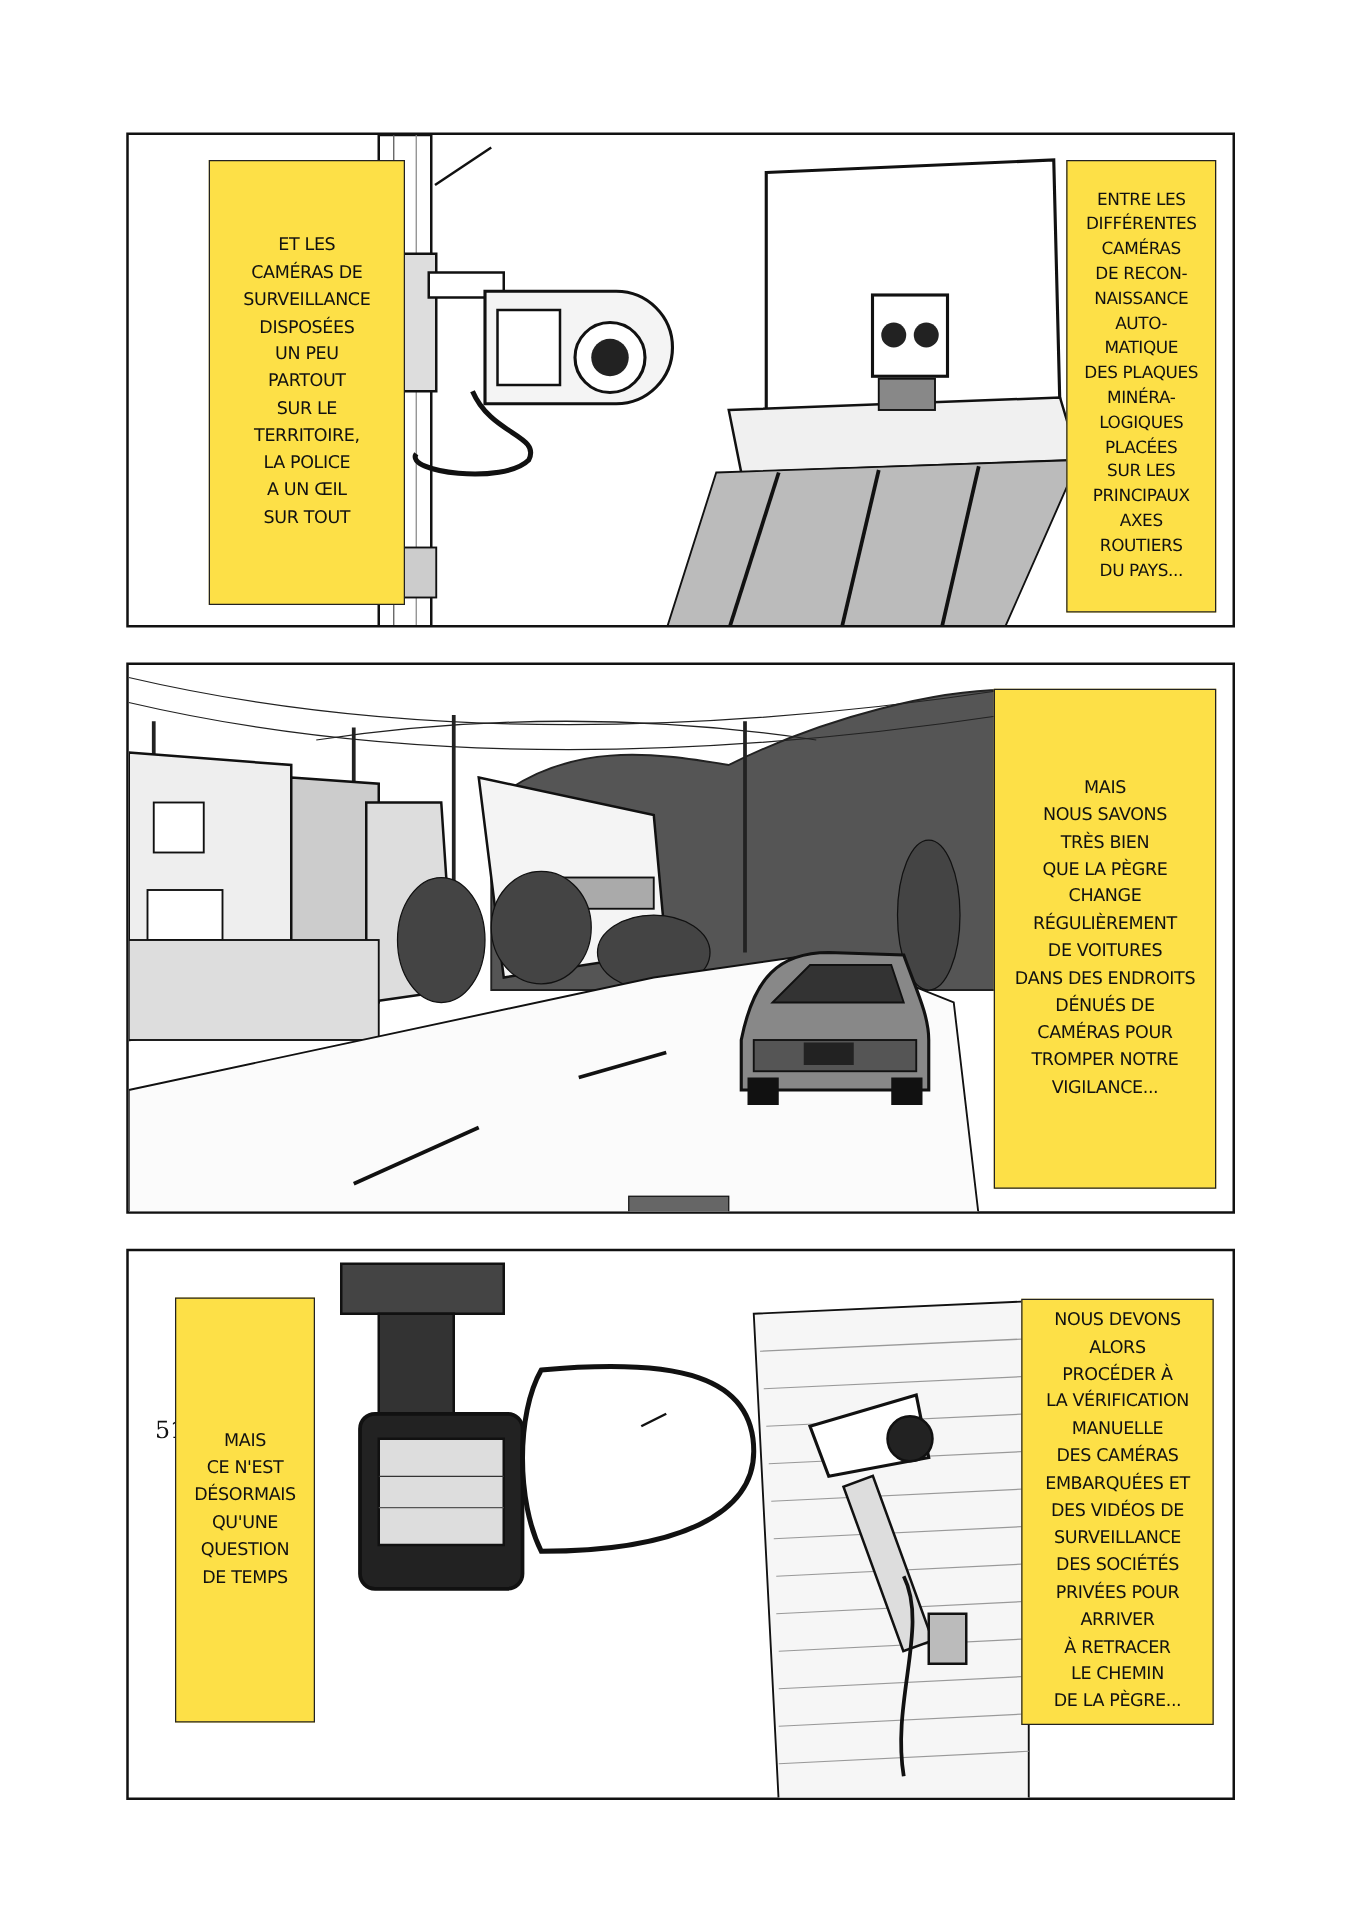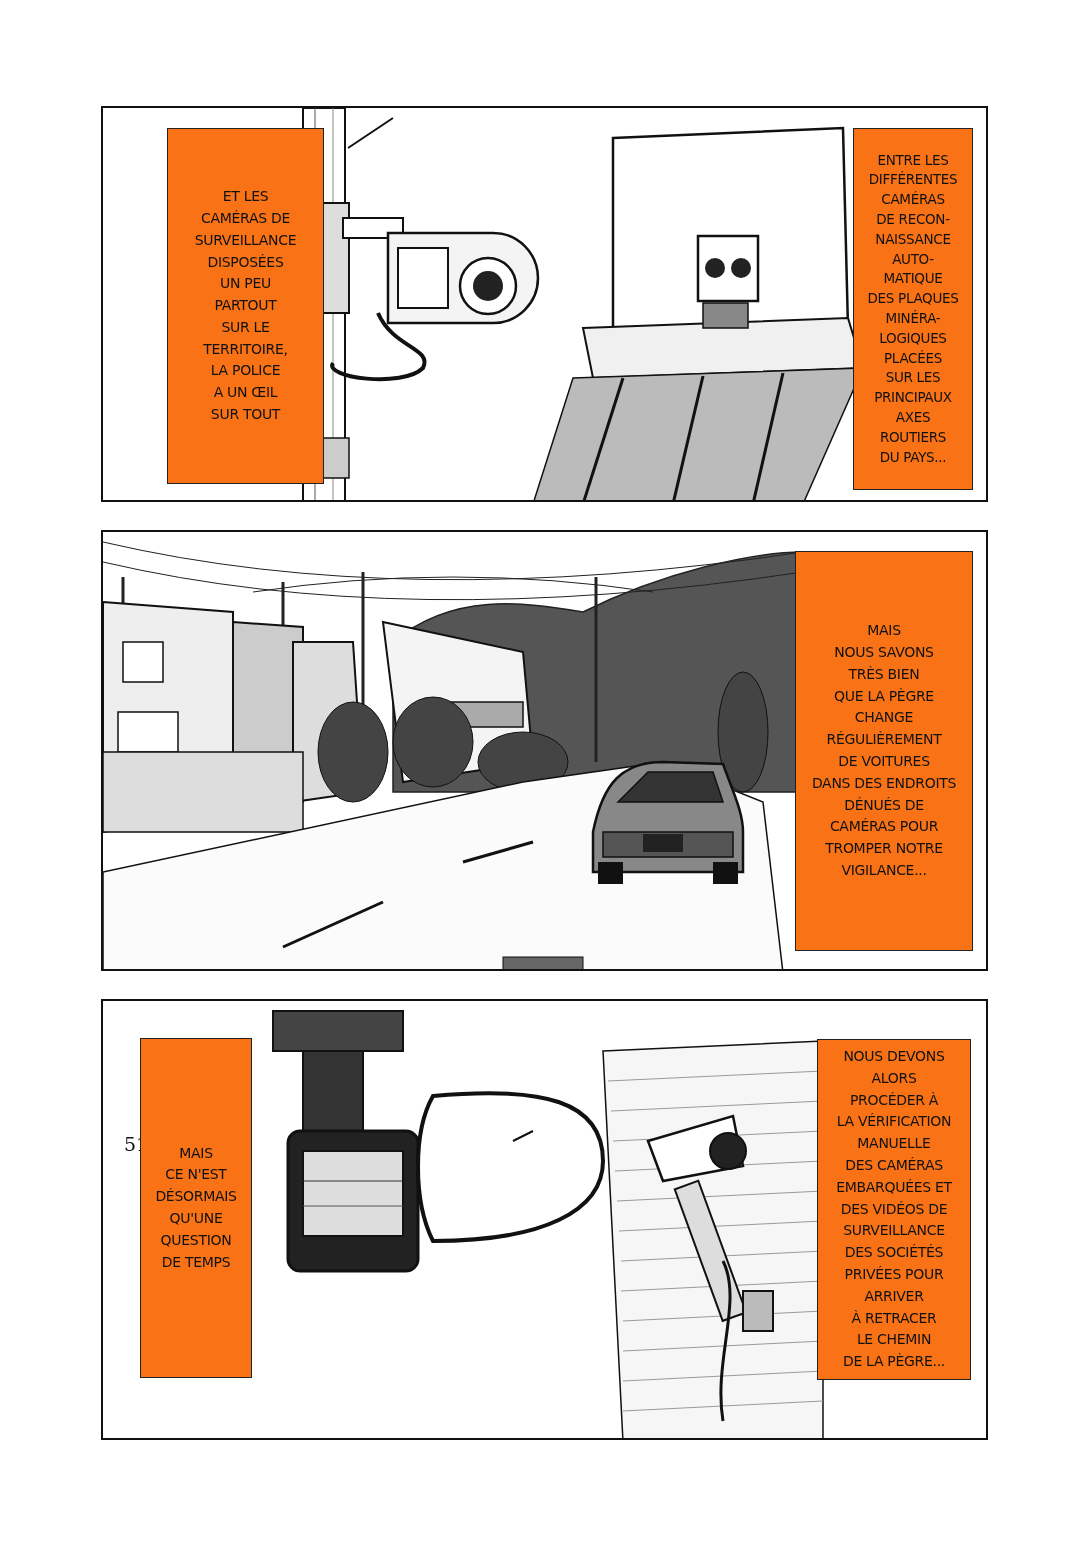--- a/index.html
+++ b/index.html
@@ -1,18 +1,18 @@
 <!DOCTYPE html>
 <html><head>
   <meta charset="utf-8">
   <style>
     html, body { margin: 0; padding: 0; background: #fff; }
     body { width: 1085px; height: 1543px; position: relative; overflow: hidden; font-family: "Liberation Sans", sans-serif; }
     .panel { position: absolute; border: 2px solid #111; background: #fff; overflow: hidden; box-sizing: border-box; }
-    .caption { position: absolute; border: 1.5px solid #222; background: #f97316; box-sizing: border-box; display: flex; align-items: center; justify-content: center; z-index: 5; }
+    .caption { position: absolute; border: 1.5px solid #222; background: #fde047; box-sizing: border-box; display: flex; align-items: center; justify-content: center; z-index: 5; }
     .caption-text { font-family: "DejaVu Sans", sans-serif; font-size: 14px; line-height: 21.8px; text-align: center; color: #111; white-space: pre-line; letter-spacing: -0.3px; }
     .page-number { position: absolute; left: 124px; top: 1133px; font-family: "DejaVu Serif", serif; font-size: 19px; color: #111; }
     svg { position: absolute; left: 0; top: 0; }
   </style>
 </head>
 <body>
 
 <div class="panel" style="left:101px; top:106px; width:887px; height:396px;">
   <svg width="887" height="396">
 

